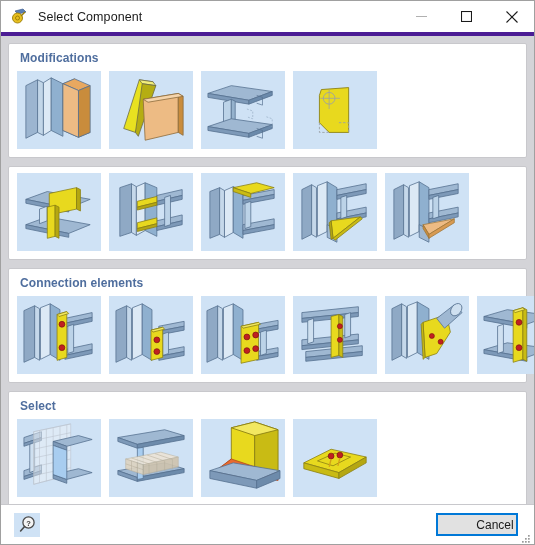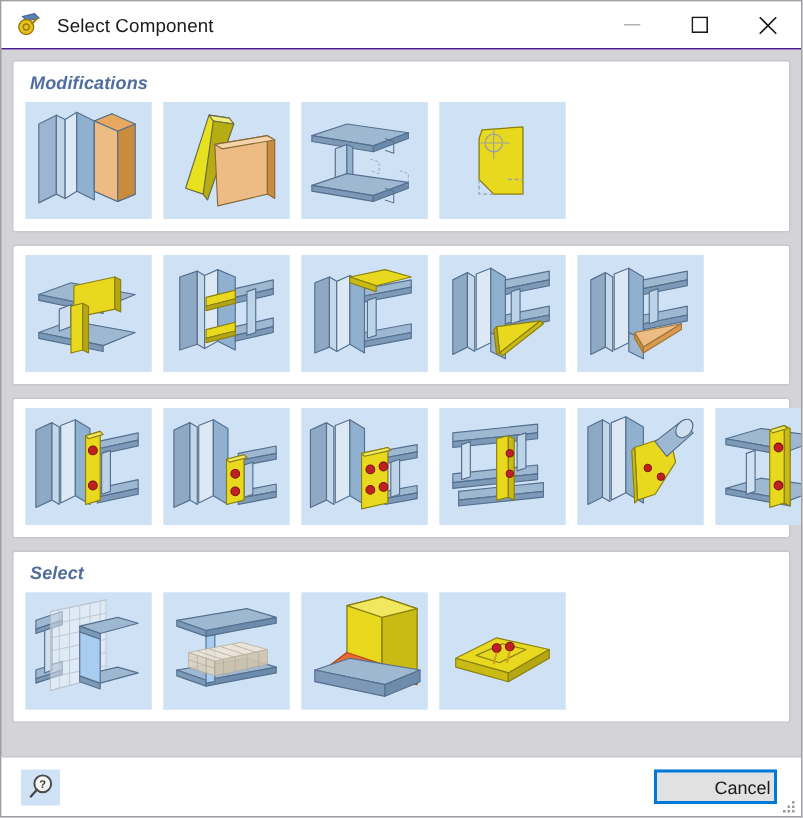--- a/index.html
+++ b/index.html
@@ -23,21 +23,21 @@
     display: flex;
     flex-direction: column;
   }
   
   #titlebar {
     height: 31px;
     flex: 0 0 31px;
     background: #ffffff;
     display: flex;
     align-items: center;
-    border-bottom: 1px solid #4c1d95;
+    border-bottom: 4px solid #4c1d95;
   }
   #app-icon {
     width: 20px;
     height: 20px;
     margin-left: 9px;
     margin-right: 8px;
     position: relative;
     flex: 0 0 20px;
   }
   #title-text {
@@ -70,21 +70,20 @@
     margin-bottom: 8px;
     padding: 6px 8px 8px 8px;
     box-sizing: border-box;
   }
   .section-title {
     font-size: 12px;
     font-weight: bold;
     color: #4f6e9e;
     margin: 1px 0 6px 3px;
     letter-spacing: 0.1px;
-    font-style: italic;
   }
   .tile-row {
     display: flex;
     gap: 8px;
   }
   .tile {
     width: 84px;
     height: 78px;
     flex: 0 0 84px;
     background: #cfe2f5;
@@ -352,20 +351,21 @@
               <polygon points="38,52 44,62 44,66 38,56" fill="#c98c3c"></polygon>
               <polygon points="44,62 70,46 70,50 44,66" fill="#d89a52"></polygon>
             </g>
           </svg>
         </div>
 
       </div>
     </div>
 
     <div class="section">
+      <div class="section-title">Connection elements</div>
       <div class="tile-row">
 
         <div class="tile">
           <svg viewBox="0 0 84 78">
             <g stroke="#55708f" stroke-width="0.8" stroke-linejoin="round">
               <polygon points="6,14 17,9 17,62 6,67" fill="#8fa9c5"></polygon>
               <polygon points="17,9 22,12 22,65 17,62" fill="#c5d8ea"></polygon>
               <polygon points="23,11 23,64 33,59 33,7" fill="#dce9f5"></polygon>
               <polygon points="33,7 33,59 43,65 43,13" fill="#8fb0cf"></polygon>
               <polygon points="48,22 76,16 76,21 48,27" fill="#9fb8d2"></polygon>

